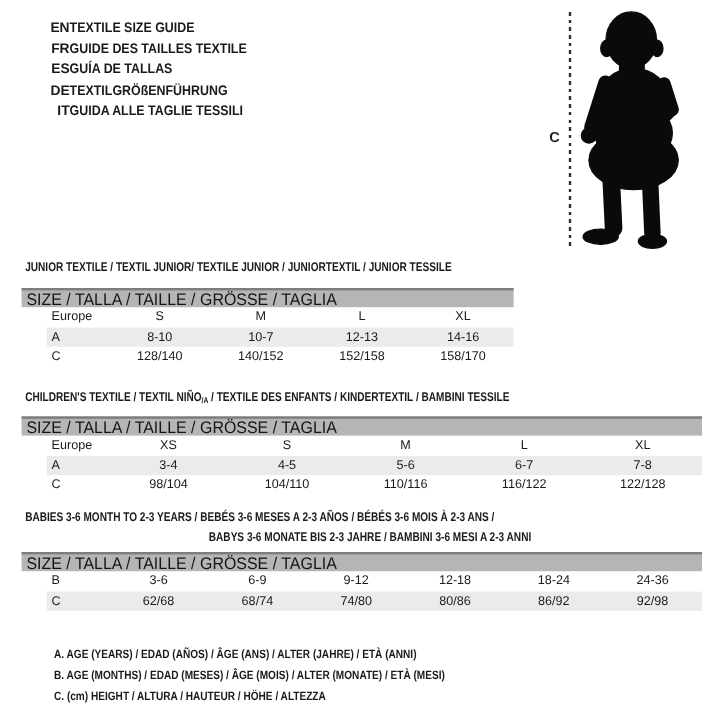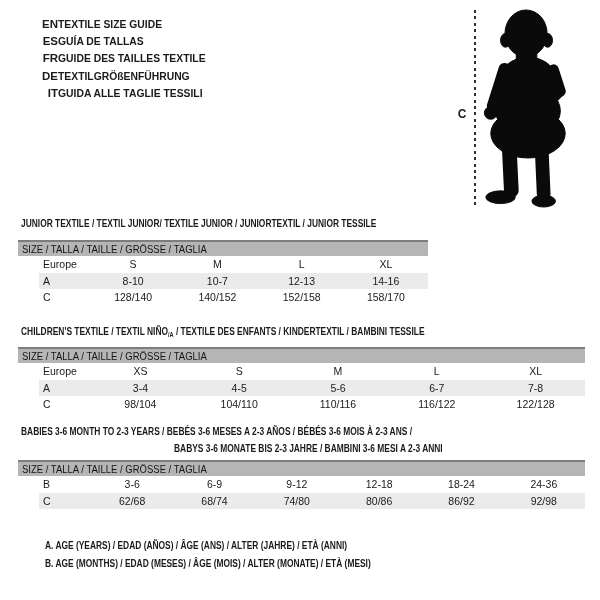--- a/index.html
+++ b/index.html
@@ -34,21 +34,21 @@
   .sec-title{position:absolute;left:21px;font-weight:bold;font-size:10.5px;line-height:17px;white-space:nowrap;}
   .sub-a{font-size:7px;vertical-align:-2px;font-weight:bold;}
 
   
   .size-table{position:absolute;left:18px;}
   .t1{width:410px;}
   .t2,.t3{width:567px;}
   .t-header{
     background:#b5b5b5;border-top:2px solid #7d7d7d;height:14px;
     display:flex;align-items:center;padding-left:4px;
-    font-size:10px;color:#141414;
+    font-size:14px;color:#141414;
   }
   .t-row{display:grid;height:16.5px;align-items:center;font-size:10.5px;margin-left:21px;}
   .t1 .t-row{grid-template-columns:52px repeat(4,1fr);}
   .t2 .t-row{grid-template-columns:52px repeat(5,1fr);}
   .t3 .t-row{grid-template-columns:52px repeat(6,1fr);}
   .t-row.alt{background:#ebebeb;}
   .t-label{text-align:left;padding-left:4px;}
   .t-cell{text-align:center;}
 
   
@@ -59,26 +59,26 @@
 <body>
 
 <div class="page">
 
   <div class="lang-block">
     <div class="lang-row">
       <span class="lang-code">EN</span>
       <span class="cx90">TEXTILE SIZE GUIDE</span>
     </div>
     <div class="lang-row">
+      <span class="lang-code">FR</span>
+      <span class="cx90">GUIDE DES TAILLES TEXTILE</span>
+    </div>
+    <div class="lang-row">
       <span class="lang-code">ES</span>
       <span class="cx90">GUÍA DE TALLAS</span>
-    </div>
-    <div class="lang-row">
-      <span class="lang-code">FR</span>
-      <span class="cx90">GUIDE DES TAILLES TEXTILE</span>
     </div>
     <div class="lang-row">
       <span class="lang-code">DE</span>
       <span class="cx90">TEXTILGRÖßENFÜHRUNG</span>
     </div>
     <div class="lang-row">
       <span class="lang-code">IT</span>
       <span class="cx90">GUIDA ALLE TAGLIE TESSILI</span>
     </div>
   </div>
@@ -195,15 +195,16 @@
       <span class="t-cell">74/80</span>
       <span class="t-cell">80/86</span>
       <span class="t-cell">86/92</span>
       <span class="t-cell">92/98</span>
     </div>
   </div>
 
   <div class="notes">
     <div class="note-line"><span class="cx84">A. AGE (YEARS) / EDAD (AÑOS) / ÂGE (ANS) / ALTER (JAHRE) / ETÀ (ANNI)</span></div>
     <div class="note-line"><span class="cx84">B. AGE (MONTHS) / EDAD (MESES) / ÂGE (MOIS) / ALTER (MONATE) / ETÀ (MESI)</span></div>
+    <div class="note-line"><span class="cx84">C. (cm) HEIGHT / ALTURA / HAUTEUR / HÖHE / ALTEZZA</span></div>
   </div>
 
 </div>
 
 </body></html>

